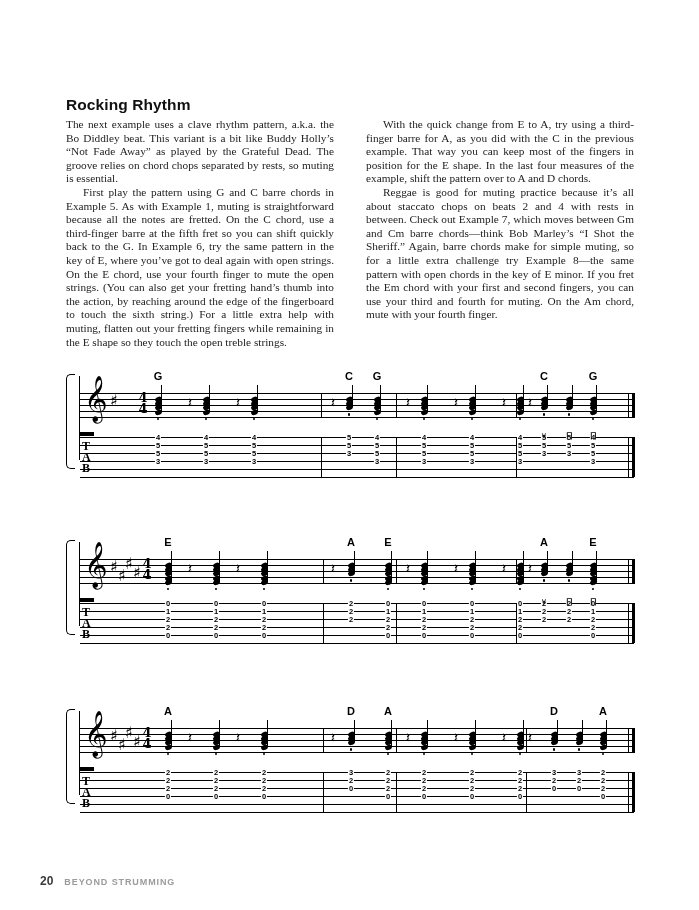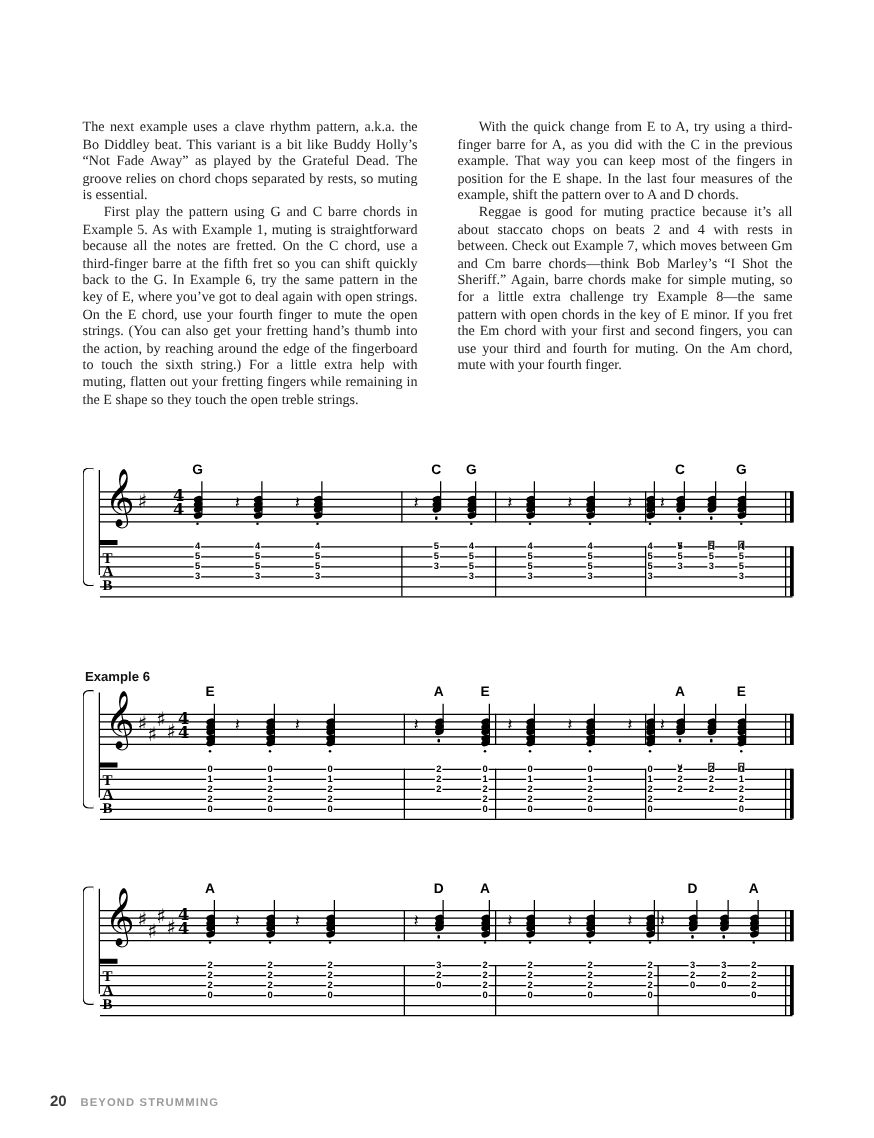--- a/index.html
+++ b/index.html
@@ -116,20 +116,21 @@
     font-family:"Liberation Sans", sans-serif;font-weight:bold;
     font-size:9px;letter-spacing:.9px;color:#9b9b9b;
   }
 </style>
 </head>
 <body>
 
 <div class="page">
 
   <div class="article">
+    <h1 class="heading">Rocking Rhythm</h1>
     <div class="cols">
       <div class="col">
         <p>The next example uses a clave rhythm pattern, a.k.a. the Bo Diddley beat. This variant is a bit like Buddy Holly’s “Not Fade Away” as played by the Grateful Dead. The groove relies on chord chops separated by rests, so muting is essential.</p>
         <p class="ind">First play the pattern using G and C barre chords in Example 5. As with Example 1, muting is straightforward because all the notes are fretted. On the C chord, use a third-finger barre at the fifth fret so you can shift quickly back to the G. In Example 6, try the same pattern in the key of E, where you’ve got to deal again with open strings. On the E chord, use your fourth finger to mute the open strings. (You can also get your fretting hand’s thumb into the action, by reaching around the edge of the fingerboard to touch the sixth string.) For a little extra help with muting, flatten out your fretting fingers while remaining in the E shape so they touch the open treble strings.</p>
       </div>
       <div class="col">
         <p class="ind">With the quick change from E to A, try using a third-finger barre for A, as you did with the C in the previous example. That way you can keep most of the fingers in position for the E shape. In the last four measures of the example, shift the pattern over to A and D chords.</p>
         <p class="ind">Reggae is good for muting practice because it’s all about staccato chops on beats 2 and 4 with rests in between. Check out Example 7, which moves between Gm and Cm barre chords—think Bob Marley’s “I Shot the Sheriff.” Again, barre chords make for simple muting, so for a little extra challenge try Example 8—the same pattern with open chords in the key of E minor. If you fret the Em chord with your first and second fingers, you can use your third and fourth for muting. On the Am chord, mute with your fourth finger.</p>
       </div>
     </div>
@@ -294,21 +295,20 @@
         </div>
         <div class="stroke" style="left:478px;top:61px;">∨</div>
         <div class="stroke" style="left:503px;top:61px;">∏</div>
         <div class="stroke" style="left:527px;top:61px;">∏</div>
         <div class="sysbracket"></div>
         <div class="leftbar" style="height: 84px;"></div>
       </div>
   </div>
 
   <div class="example" style="top:536px;">
-    <div class="ex-title">Example 6</div>
     <div class="system" id="ex6-system-1">
         <div class="chordrow">
           <div class="chord" style="left:102px;">E</div>
           <div class="chord" style="left:285px;">A</div>
           <div class="chord" style="left:322px;">E</div>
           <div class="chord" style="left:478px;">A</div>
           <div class="chord" style="left:527px;">E</div>
         </div>
         <div class="staff">
           <div class="line l0"></div>

